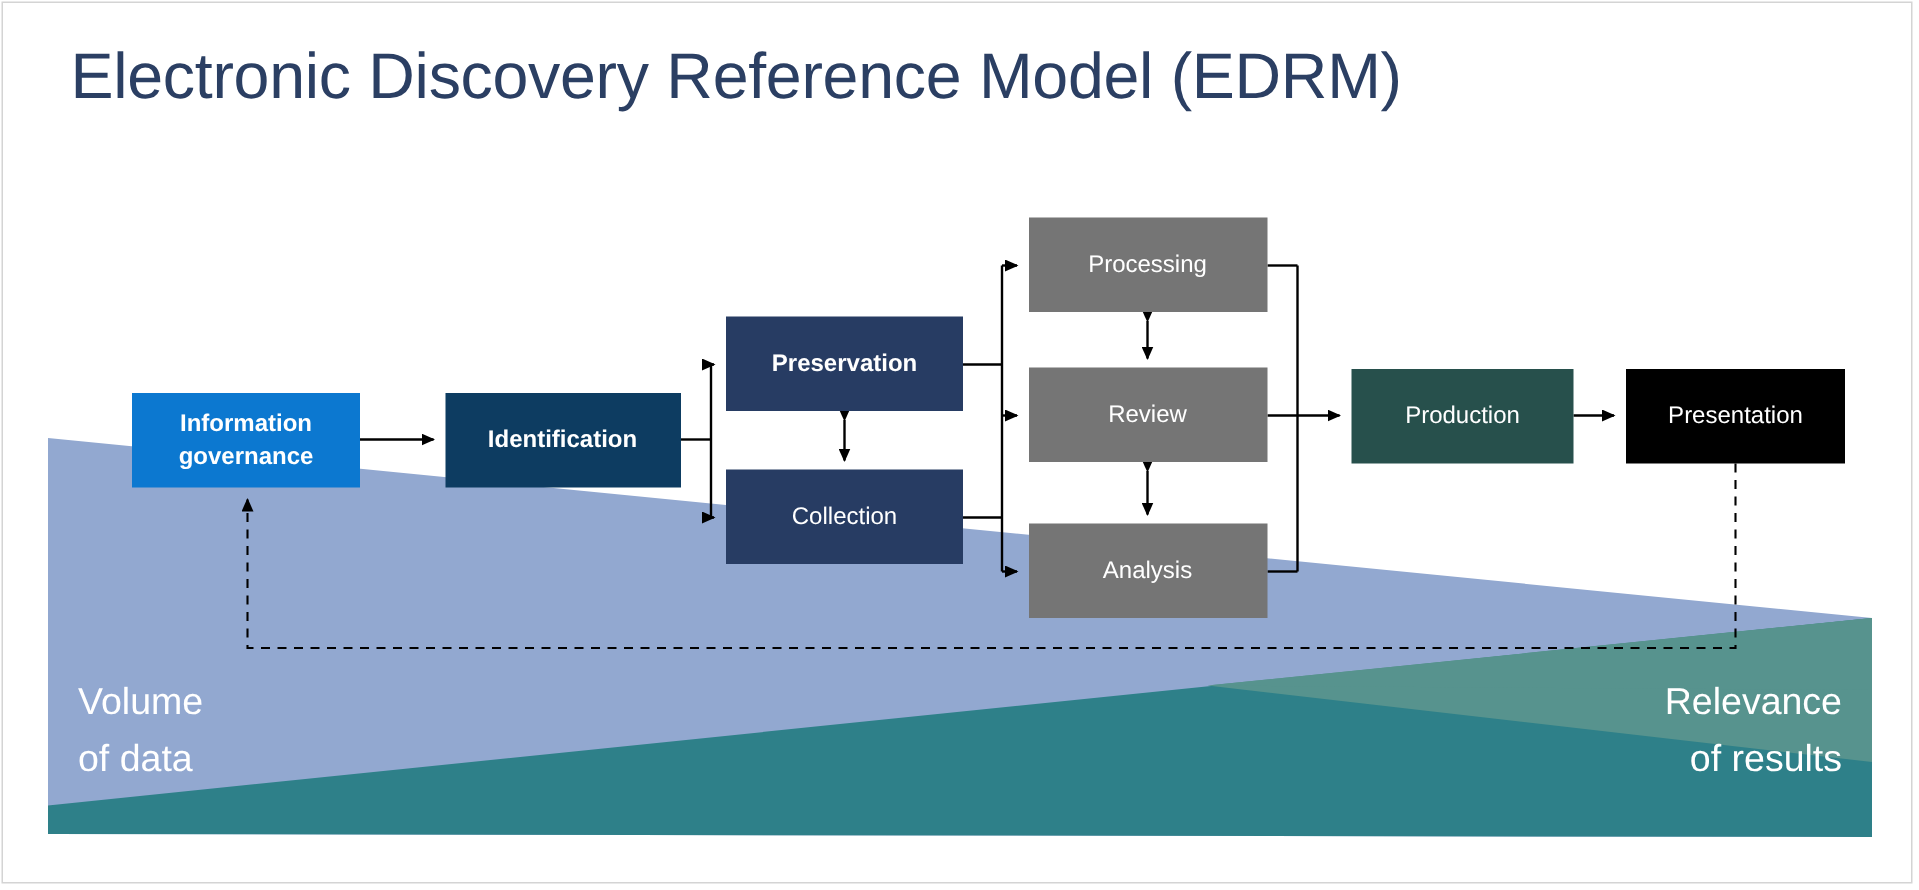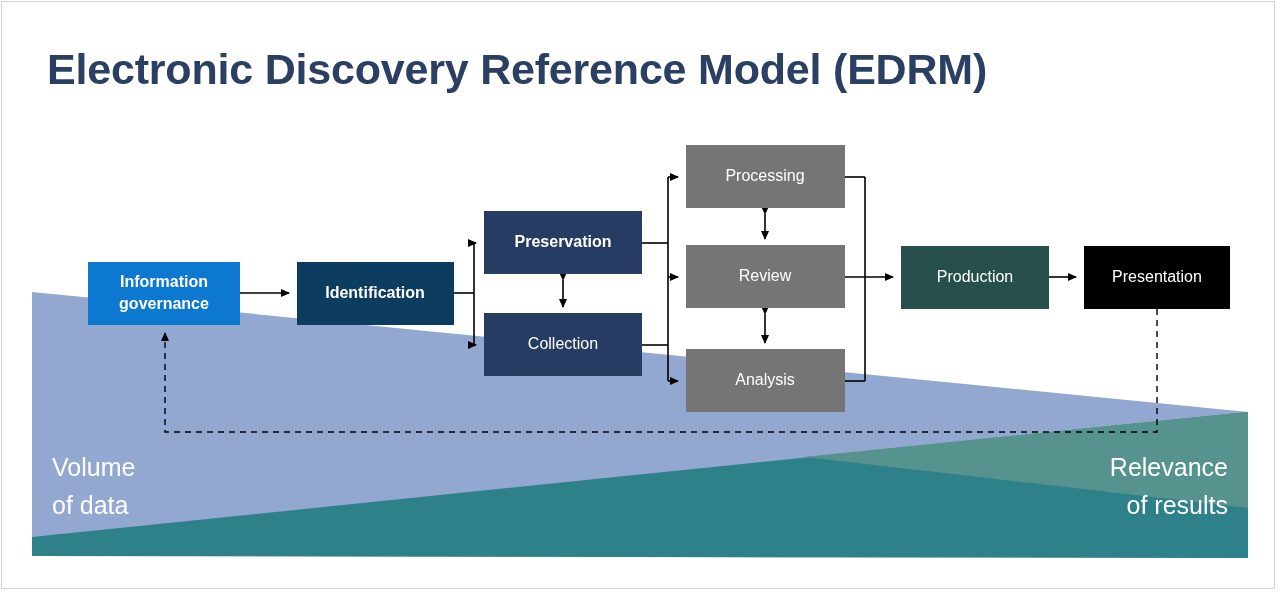--- a/index.html
+++ b/index.html
@@ -25,26 +25,25 @@
     height: 588px;
     border: 1px solid #d4d4d4;
     box-sizing: border-box;
     background: #ffffff;
   }
   #diagram-title {
     position: absolute;
     left: 47px;
     top: 28px;
     font-size: 43px;
-    font-weight: bold;
+    font-weight: normal;
     color: #2b3f63;
     letter-spacing: -0.2px;
     white-space: nowrap;
     line-height: 1.1;
-    margin-top: 18px;
   }
   svg.layer {
     position: absolute;
     left: 0;
     top: 0;
     width: 1279px;
     height: 593px;
   }
   .node-label {
     fill: #ffffff;

